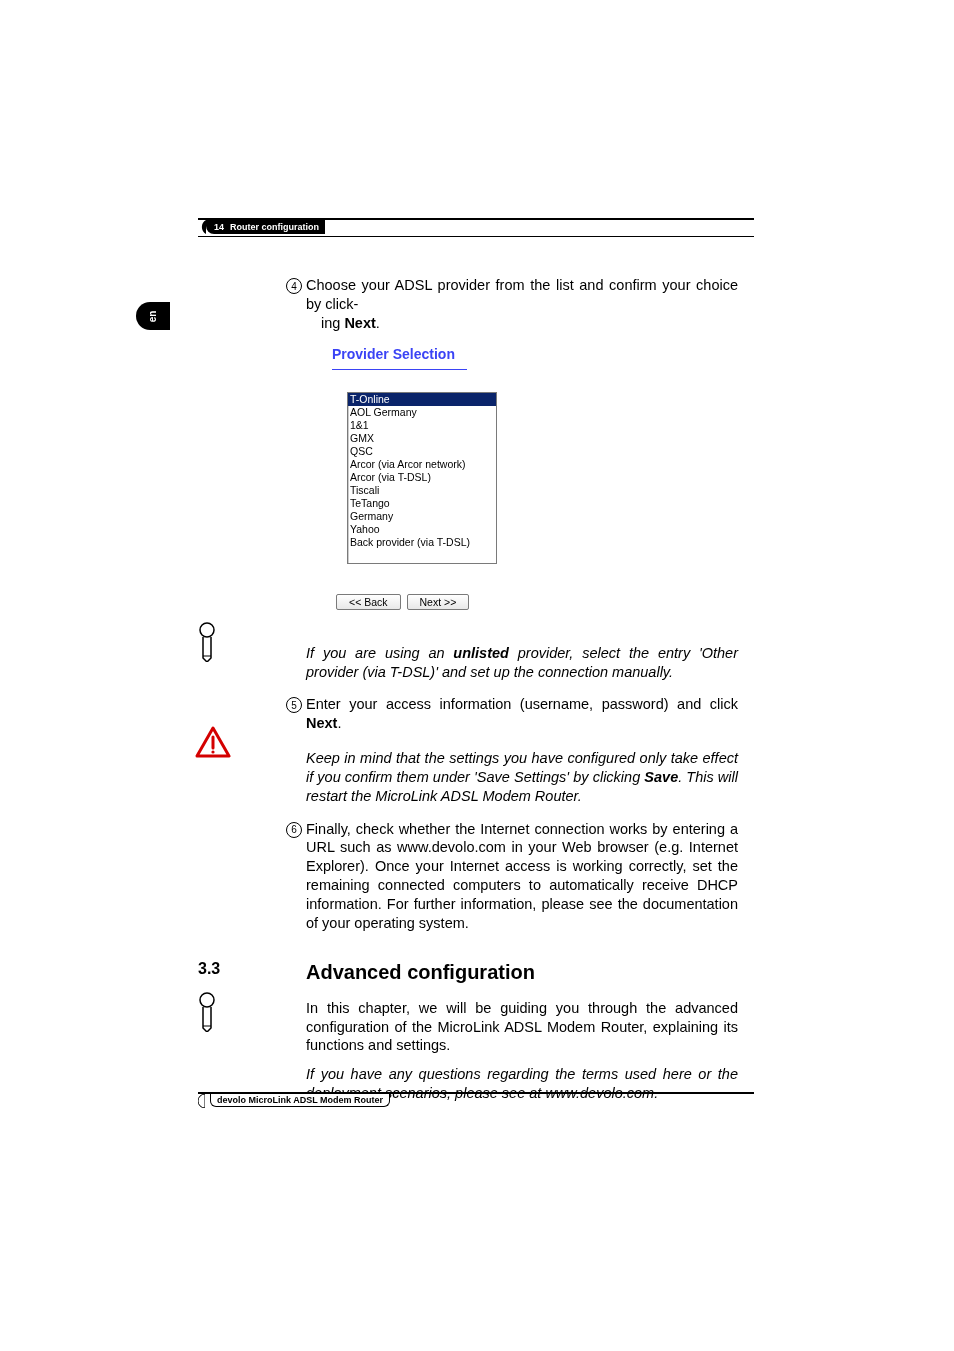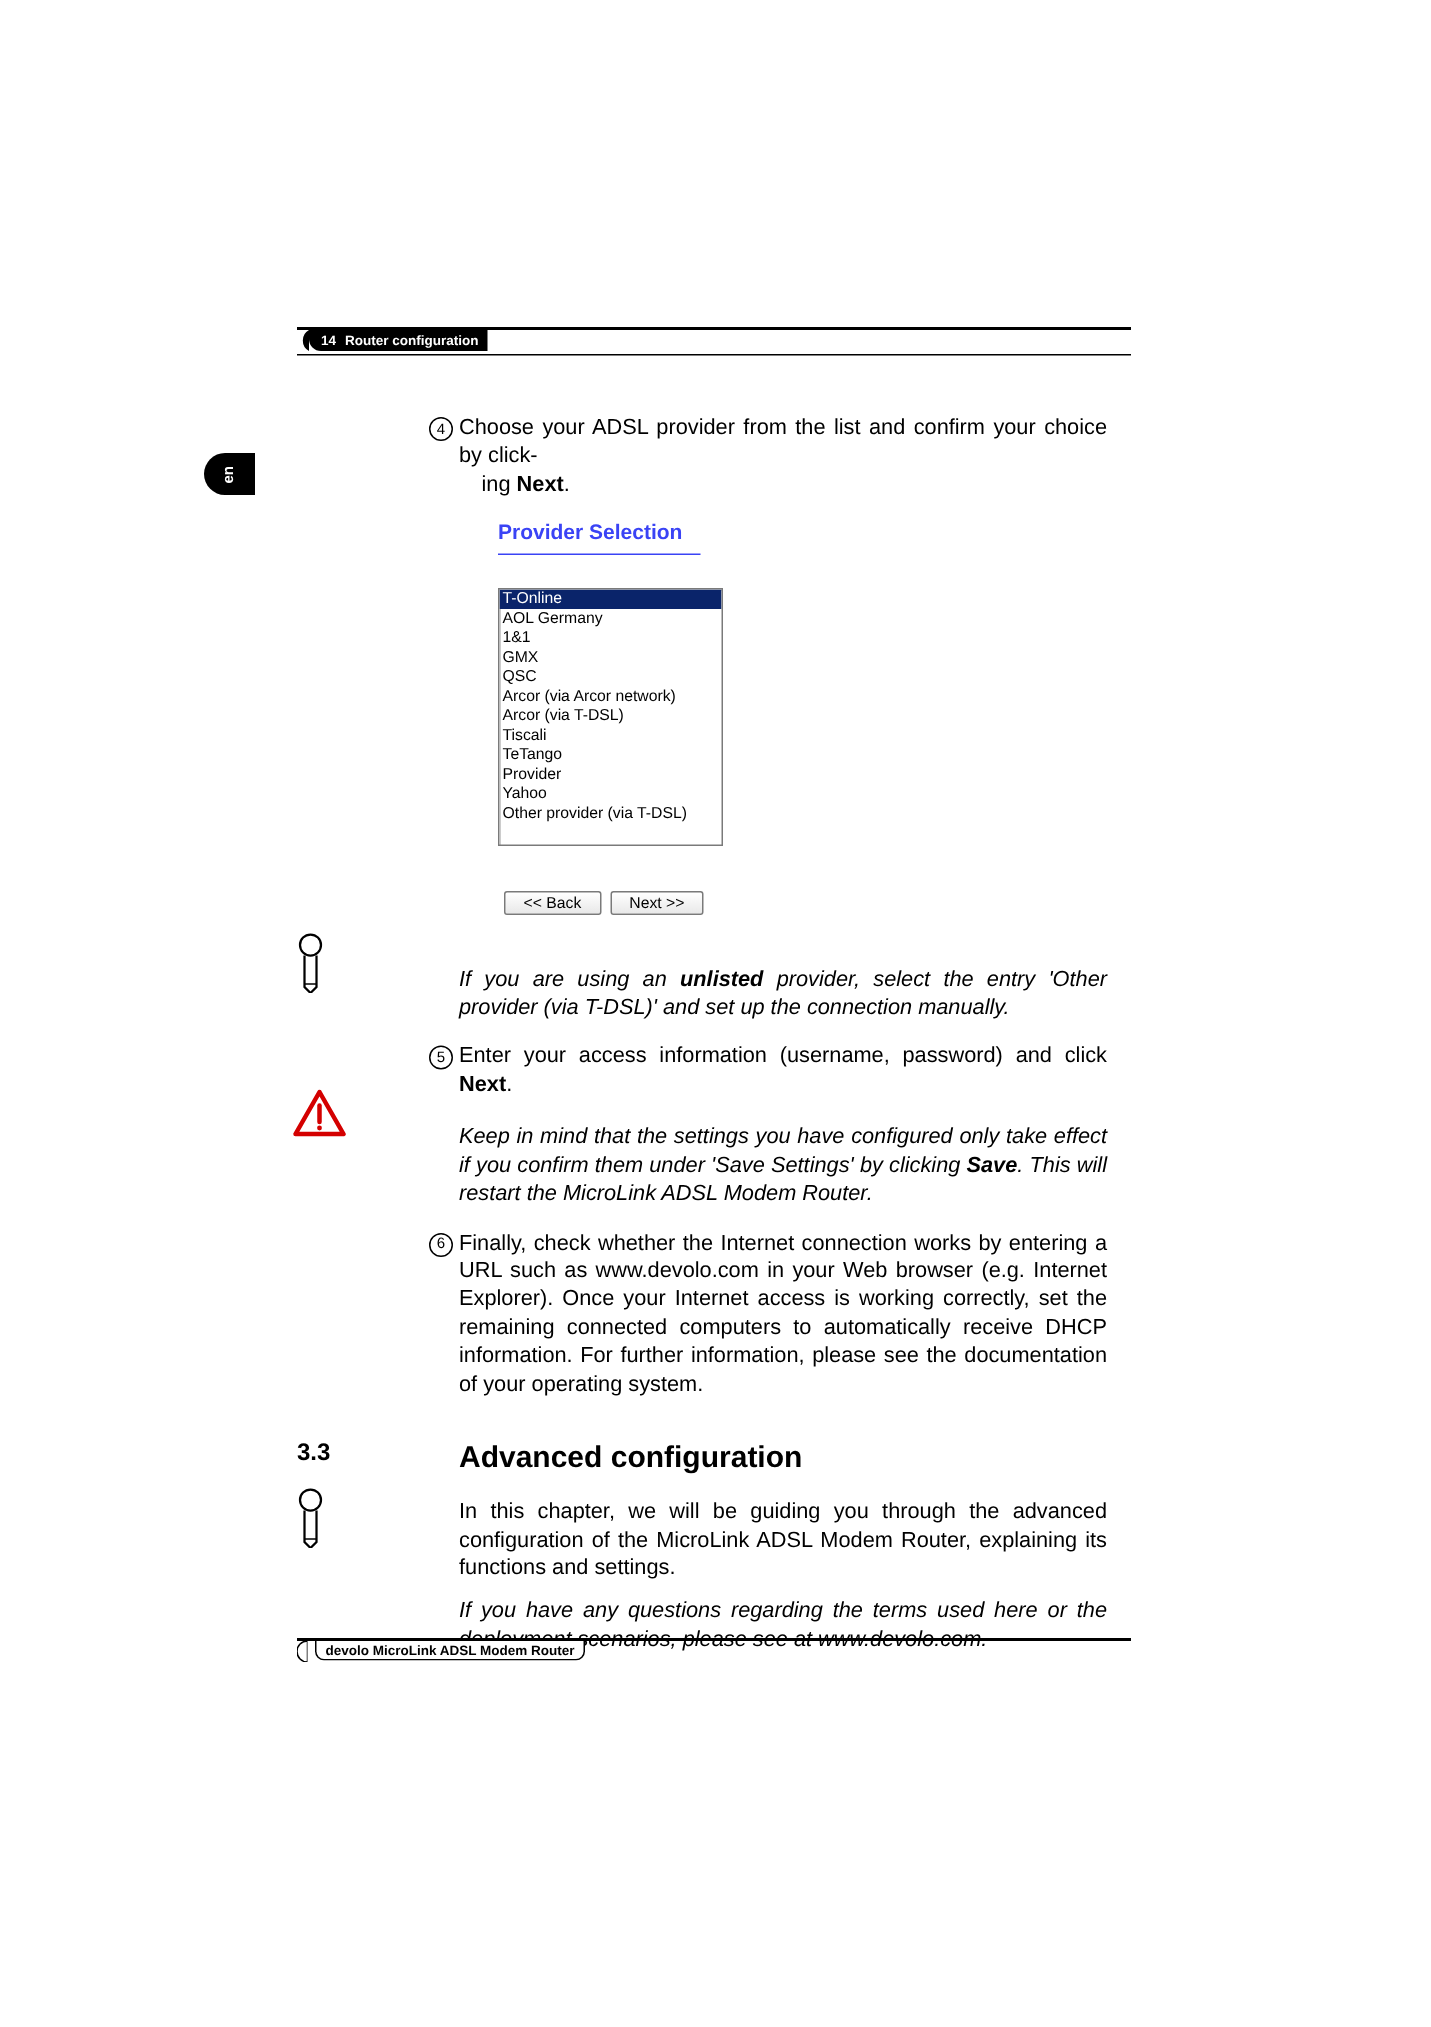--- a/index.html
+++ b/index.html
@@ -123,20 +123,21 @@
   .listbox {
     width: 148px;
     height: 170px;
     border: 1px solid #7a7a7a;
     box-shadow: inset 1px 1px 0 #ccc;
     font-family: Arial, sans-serif;
     font-size: 10.5px;
     line-height: 13px;
     overflow: hidden;
     background: #fff;
+    margin-left: 15px;
   }
   .listbox .opt {
     padding: 0 2px;
     white-space: nowrap;
   }
   .listbox .opt.sel {
     background: #0a246a;
     color: #fff;
   }
   .btn-row {
@@ -250,23 +251,23 @@
       <div class="listbox">
         <div class="opt sel">T-Online</div>
         <div class="opt">AOL Germany</div>
         <div class="opt">1&amp;1</div>
         <div class="opt">GMX</div>
         <div class="opt">QSC</div>
         <div class="opt">Arcor (via Arcor network)</div>
         <div class="opt">Arcor (via T-DSL)</div>
         <div class="opt">Tiscali</div>
         <div class="opt">TeTango</div>
-        <div class="opt">Provider</div>
+        <div class="opt">Germany</div>
         <div class="opt">Yahoo</div>
-        <div class="opt">Other provider (via T-DSL)</div>
+        <div class="opt">Back provider (via T-DSL)</div>
       </div>
       <div class="btn-row">
         <button class="win-btn">&lt;&lt; Back</button>
         <button class="win-btn">Next &gt;&gt;</button>
       </div>
     </div>
 
     <div class="italic-note" style="margin-top:34px;">
       <span>If you are using an </span><b class="bold-inline">unlisted</b><span> provider, select the entry 'Other provider (via T-DSL)' and set up the connection manually.</span>
     </div>

